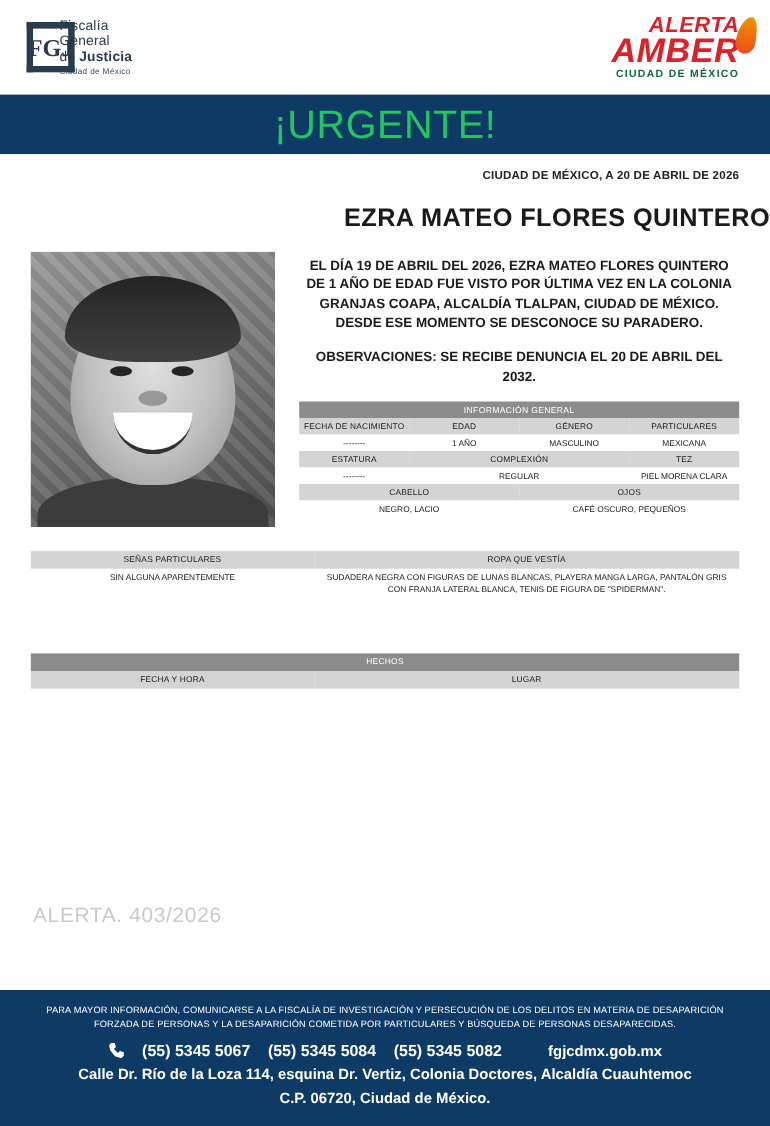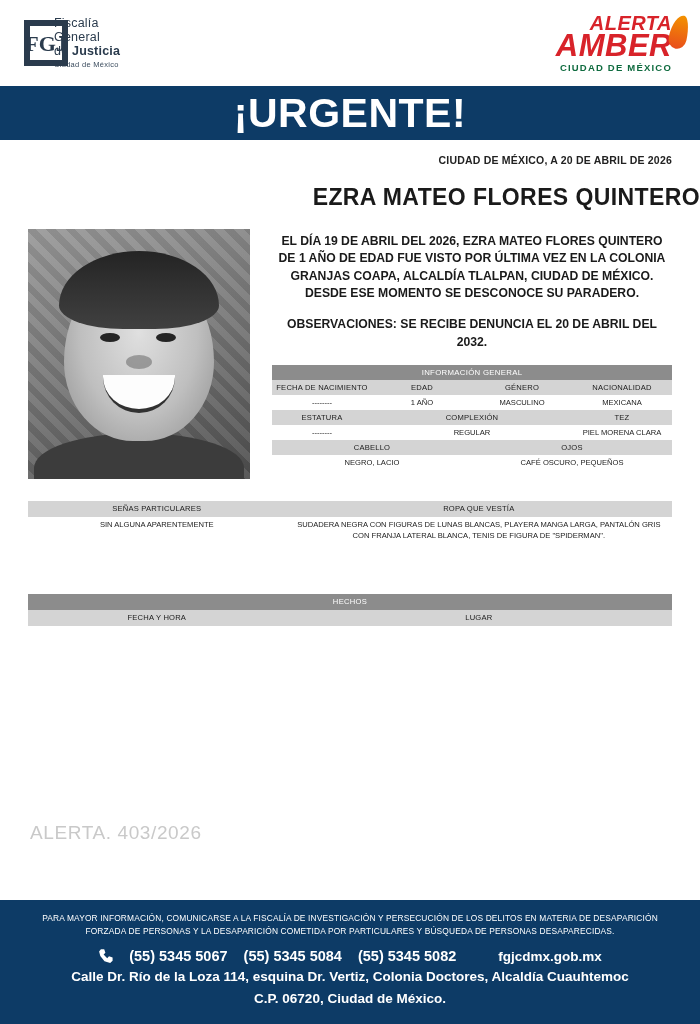--- a/index.html
+++ b/index.html
@@ -98,23 +98,23 @@
 
   
   .urgent-bar {
     background: #0d3b66;
     height: 54px;
     display: flex;
     align-items: center;
     justify-content: center;
   }
   .urgent-bar .txt {
-    color: #ffffff;
-    font-size: 41px;
-    font-weight: bold;
+    color: #22c55e;
+    font-size: 36px;
+    font-weight: normal;
     letter-spacing: .5px;
   }
 
   .city-date {
     text-align: right;
     font-size: 10.5px;
     font-weight: bold;
     color: #222;
     padding: 14px 28px 0 0;
     letter-spacing: .2px;
@@ -316,21 +316,21 @@
     text-align: center;
   }
   .footer .f-top {
     font-size: 8.4px;
     line-height: 1.5;
     letter-spacing: .15px;
   }
   .footer .f-phones {
     margin-top: 10px;
     display: flex;
-    align-items: flex-end;
+    align-items: flex-start;
     justify-content: center;
     gap: 16px;
     font-size: 14.5px;
     font-weight: bold;
   }
   .footer .f-phones .web {
     margin-left: 26px;
     font-size: 13.5px;
   }
   .phone-ico {
@@ -411,21 +411,21 @@
 
       <table class="info-table">
         <tbody>
           <tr class="hdr-dark">
             <td colspan="4">INFORMACIÓN GENERAL</td>
           </tr>
           <tr class="hdr-light">
             <td>FECHA DE NACIMIENTO</td>
             <td>EDAD</td>
             <td>GÉNERO</td>
-            <td>NACIONALIDAD</td>
+            <td>PARTICULARES</td>
           </tr>
           <tr class="val-row">
             <td>--------</td>
             <td>1 AÑO</td>
             <td>MASCULINO</td>
             <td>MEXICANA</td>
           </tr>
           <tr class="hdr-light">
             <td>ESTATURA</td>
             <td colspan="2">COMPLEXIÓN</td>

